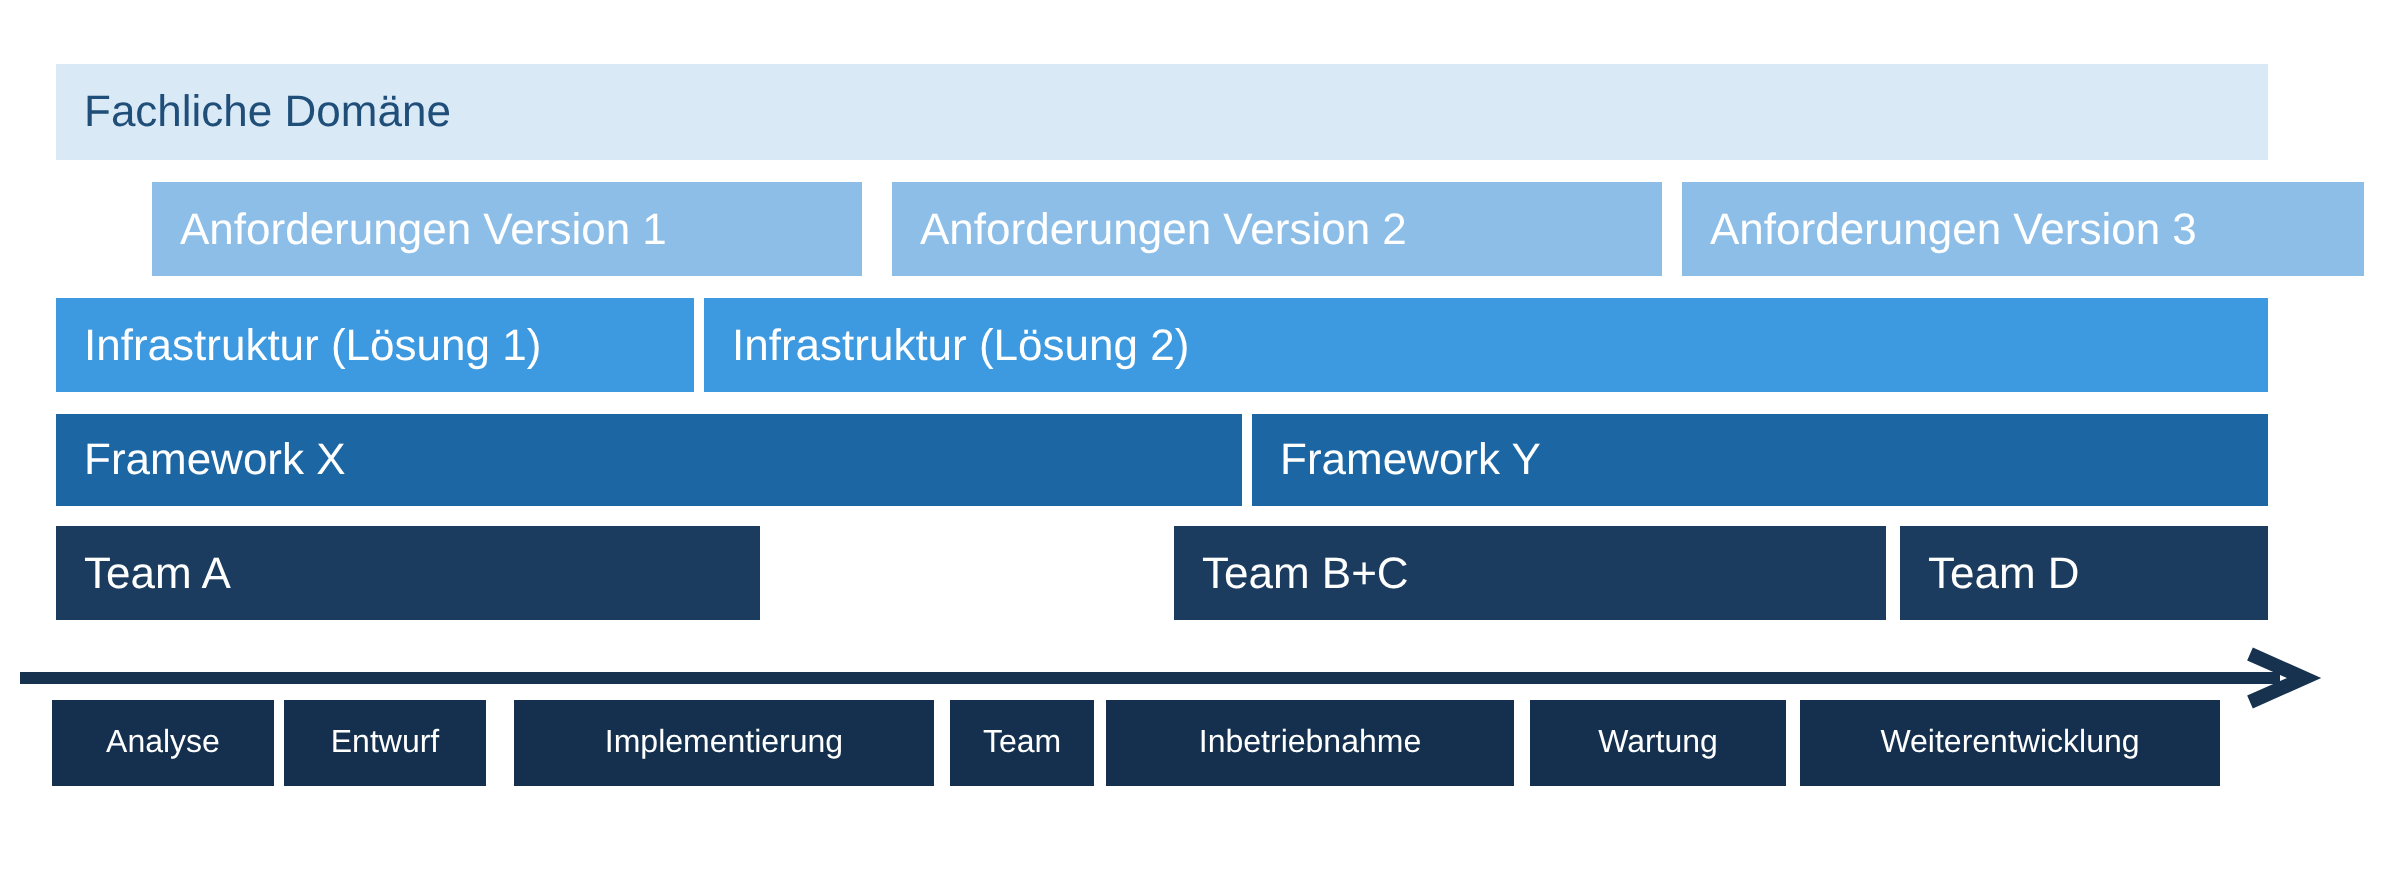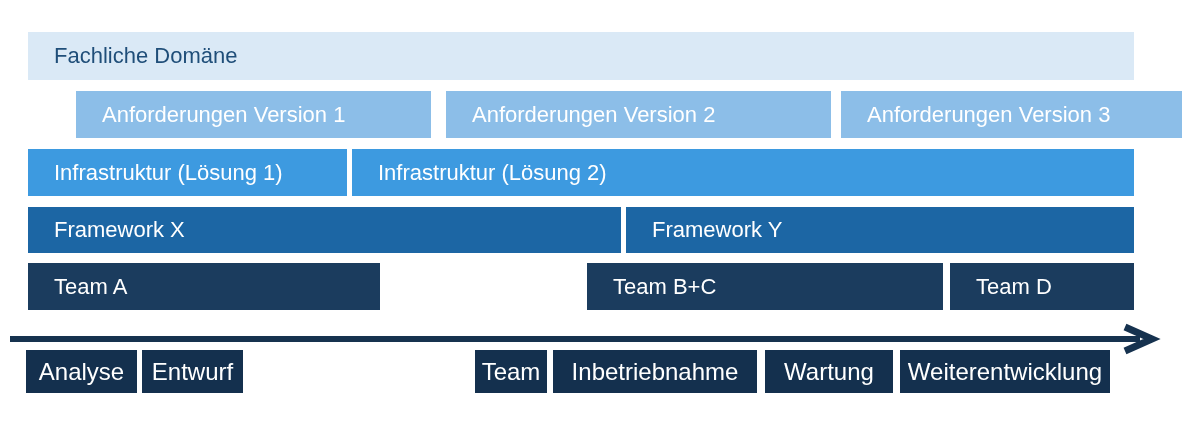--- a/index.html
+++ b/index.html
@@ -20,33 +20,33 @@
     width: 1195px; height: 442px;
     position: relative; overflow: hidden;
     font-family: "Liberation Sans", "DejaVu Sans", sans-serif;
   }
   .stage { position: absolute; inset: 0; }
   .block {
     position: absolute;
     display: flex; align-items: center;
     font-size: 22px;
     color: var(--light-text);
-    padding-left: 26px;
+    padding-left: 14px;
     white-space: nowrap; overflow: hidden;
     font-weight: 400;
   }
   .row-domain        { background: var(--domain-fill); color: var(--domain-text); }
   .row-requirements  { background: var(--requirements-fill); margin-left: 48px; }
   .row-infrastructure{ background: var(--infrastructure-fill); }
   .row-framework     { background: var(--framework-fill); text-align: center; }
   .row-team          { background: var(--team-fill); }
   .row-phase         {
     background: var(--phase-fill);
     justify-content: center; padding-left: 0;
-    font-size: 24px;
+    font-size: 16px;
   }
   svg.timeline-arrow { position: absolute; left: 4px; top: 319px; }
   .arrow-line { stroke: var(--arrow-color); }
   .arrow-head { stroke: var(--arrow-color); fill: none; }
 </style>
 </head>
 <body>
 
 <div class="stage">
 
@@ -66,18 +66,19 @@
   <div class="block row-team" style="left:587px;top:263px;width:356px;height:47px">Team B+C</div>
   <div class="block row-team" style="left:950px;top:263px;width:184px;height:47px">Team D</div>
 
   <svg class="timeline-arrow" width="1160" height="40" viewBox="0 0 1160 40">
     <line class="arrow-line" x1="6" y1="20" x2="1136" y2="20" stroke-width="6"></line>
     <polyline class="arrow-head" points="1121,8 1148,20 1121,32" stroke-width="7"></polyline>
   </svg>
 
   <div class="block row-phase" style="left:26px;top:350px;width:111px;height:43px">Analyse</div>
   <div class="block row-phase" style="left:142px;top:350px;width:101px;height:43px">Entwurf</div>
+  <div class="block row-phase" style="left:257px;top:350px;width:210px;height:43px">Implementierung</div>
   <div class="block row-phase" style="left:475px;top:350px;width:72px;height:43px">Team</div>
   <div class="block row-phase" style="left:553px;top:350px;width:204px;height:43px">Inbetriebnahme</div>
   <div class="block row-phase" style="left:765px;top:350px;width:128px;height:43px">Wartung</div>
   <div class="block row-phase" style="left:900px;top:350px;width:210px;height:43px">Weiterentwicklung</div>
 
 </div>
 
 </body></html>

